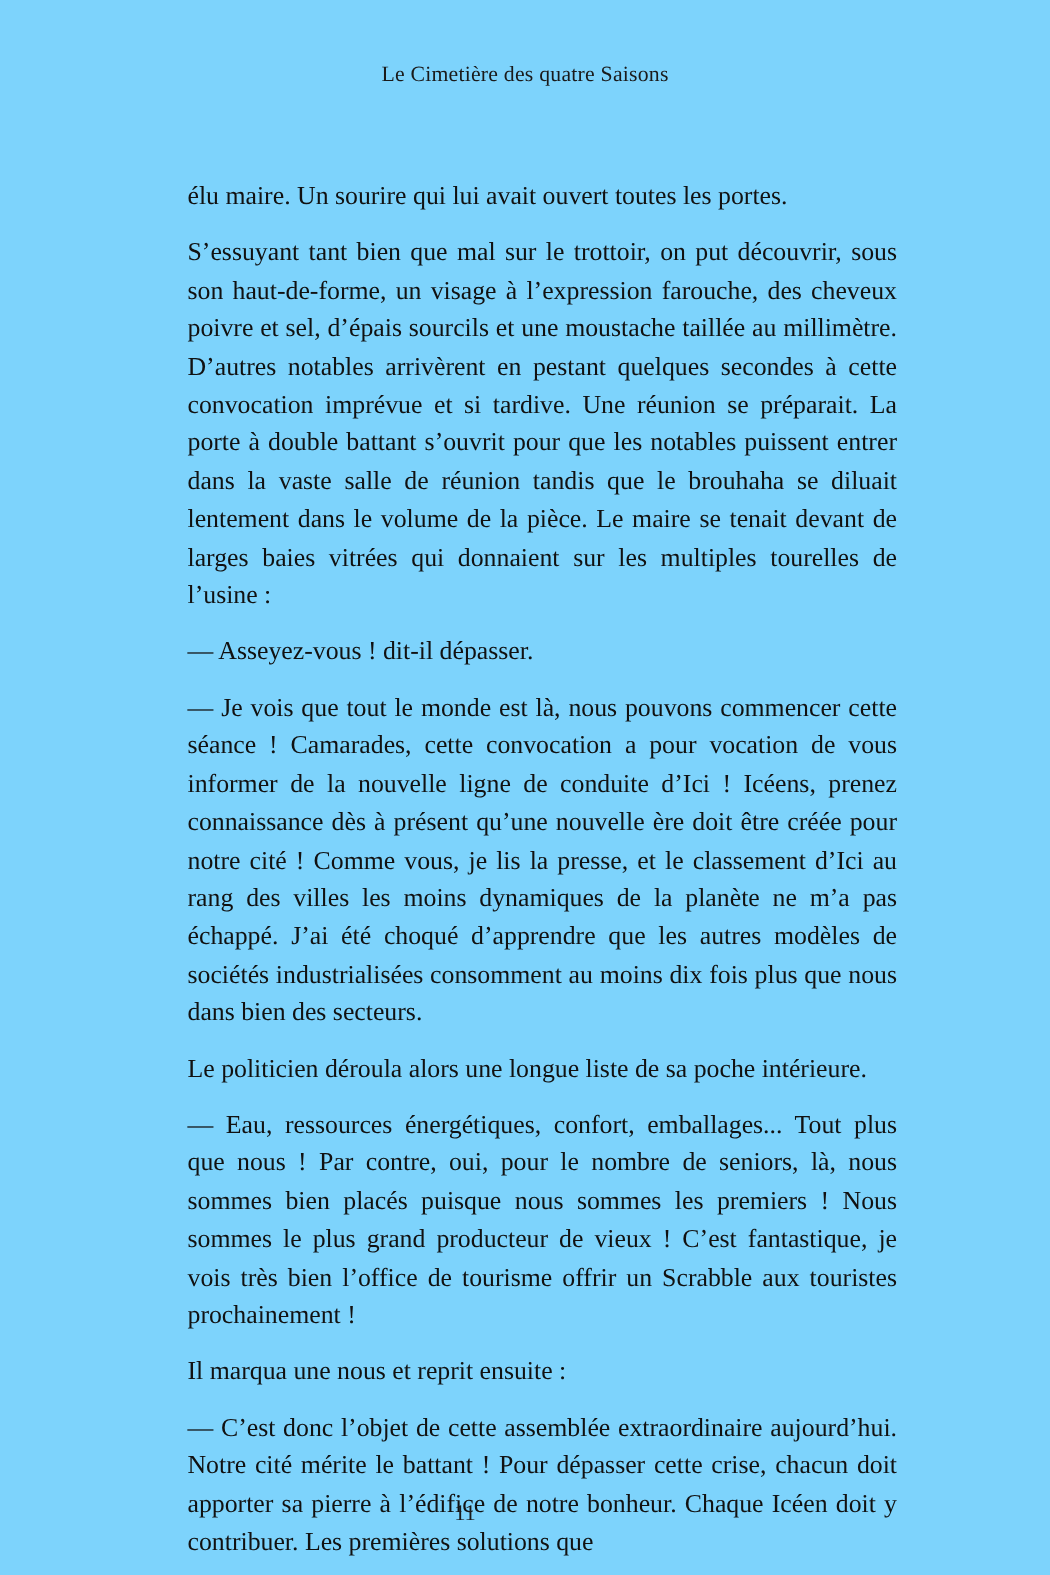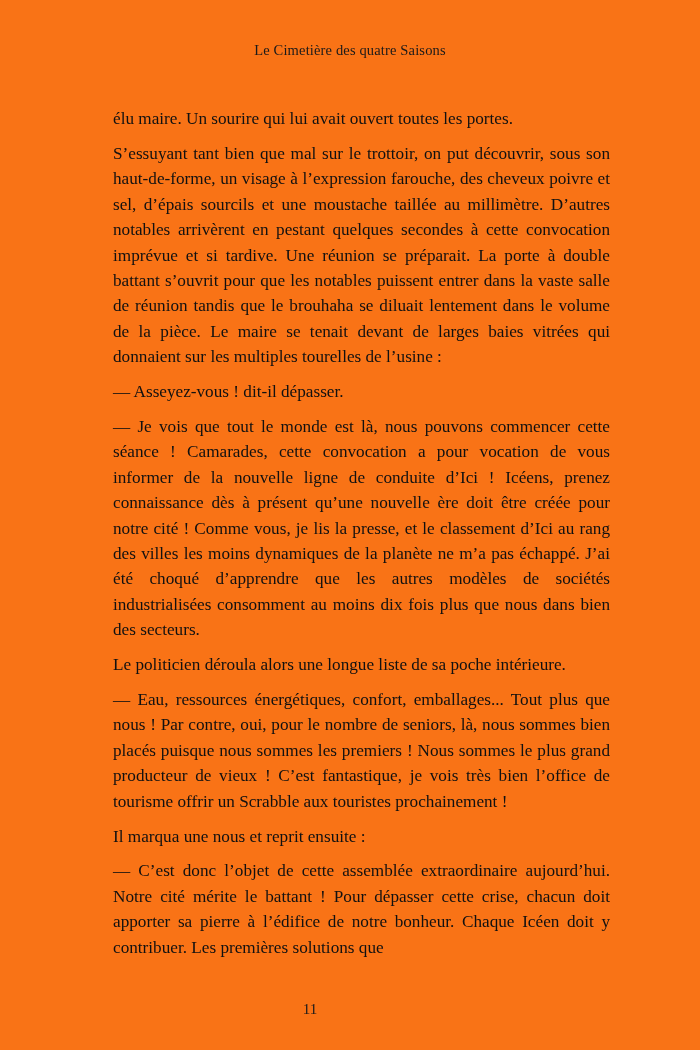--- a/index.html
+++ b/index.html
@@ -4,21 +4,21 @@
 <style>
   html, body {
     margin: 0;
     padding: 0;
     background: #ffffff;
   }
   .page {
     position: relative;
     width: 700px;
     height: 1050px;
-    background: #f97316;
+    background: #7dd3fc;
     overflow: hidden;
     font-family: "Liberation Serif", "DejaVu Serif", serif;
     color: #111111;
   }
   .running-header {
     position: absolute;
     top: 42px;
     left: 0;
     width: 700px;
     text-align: center;
@@ -32,21 +32,21 @@
     left: 113px;
     width: 497px;
     font-size: 17.2px;
     line-height: 25.4px;
     text-align: justify;
     text-justify: inter-word;
     color: #111111;
     -webkit-font-smoothing: antialiased;
   }
   .text-block p {
-    margin: 0;
+    margin: 12px;
     text-indent: 0;
     hyphens: none;
   }
   
   .para-cont {
     text-indent: 0;
   }
   
   .para {
     text-indent: 1.45em;

